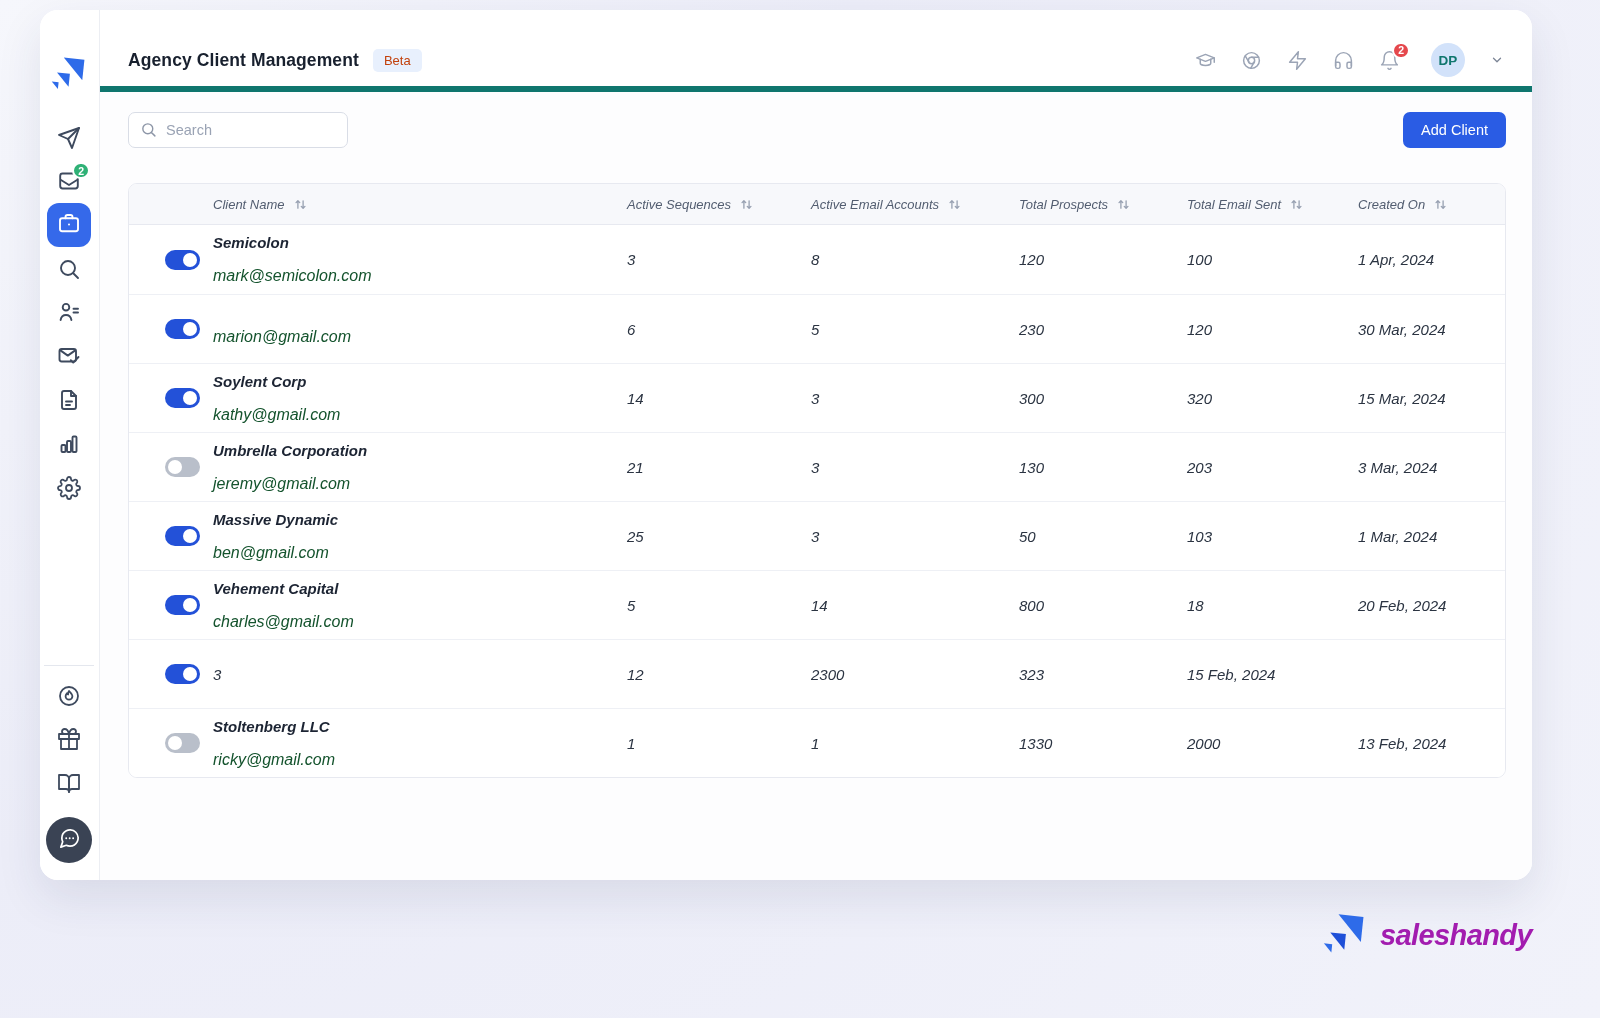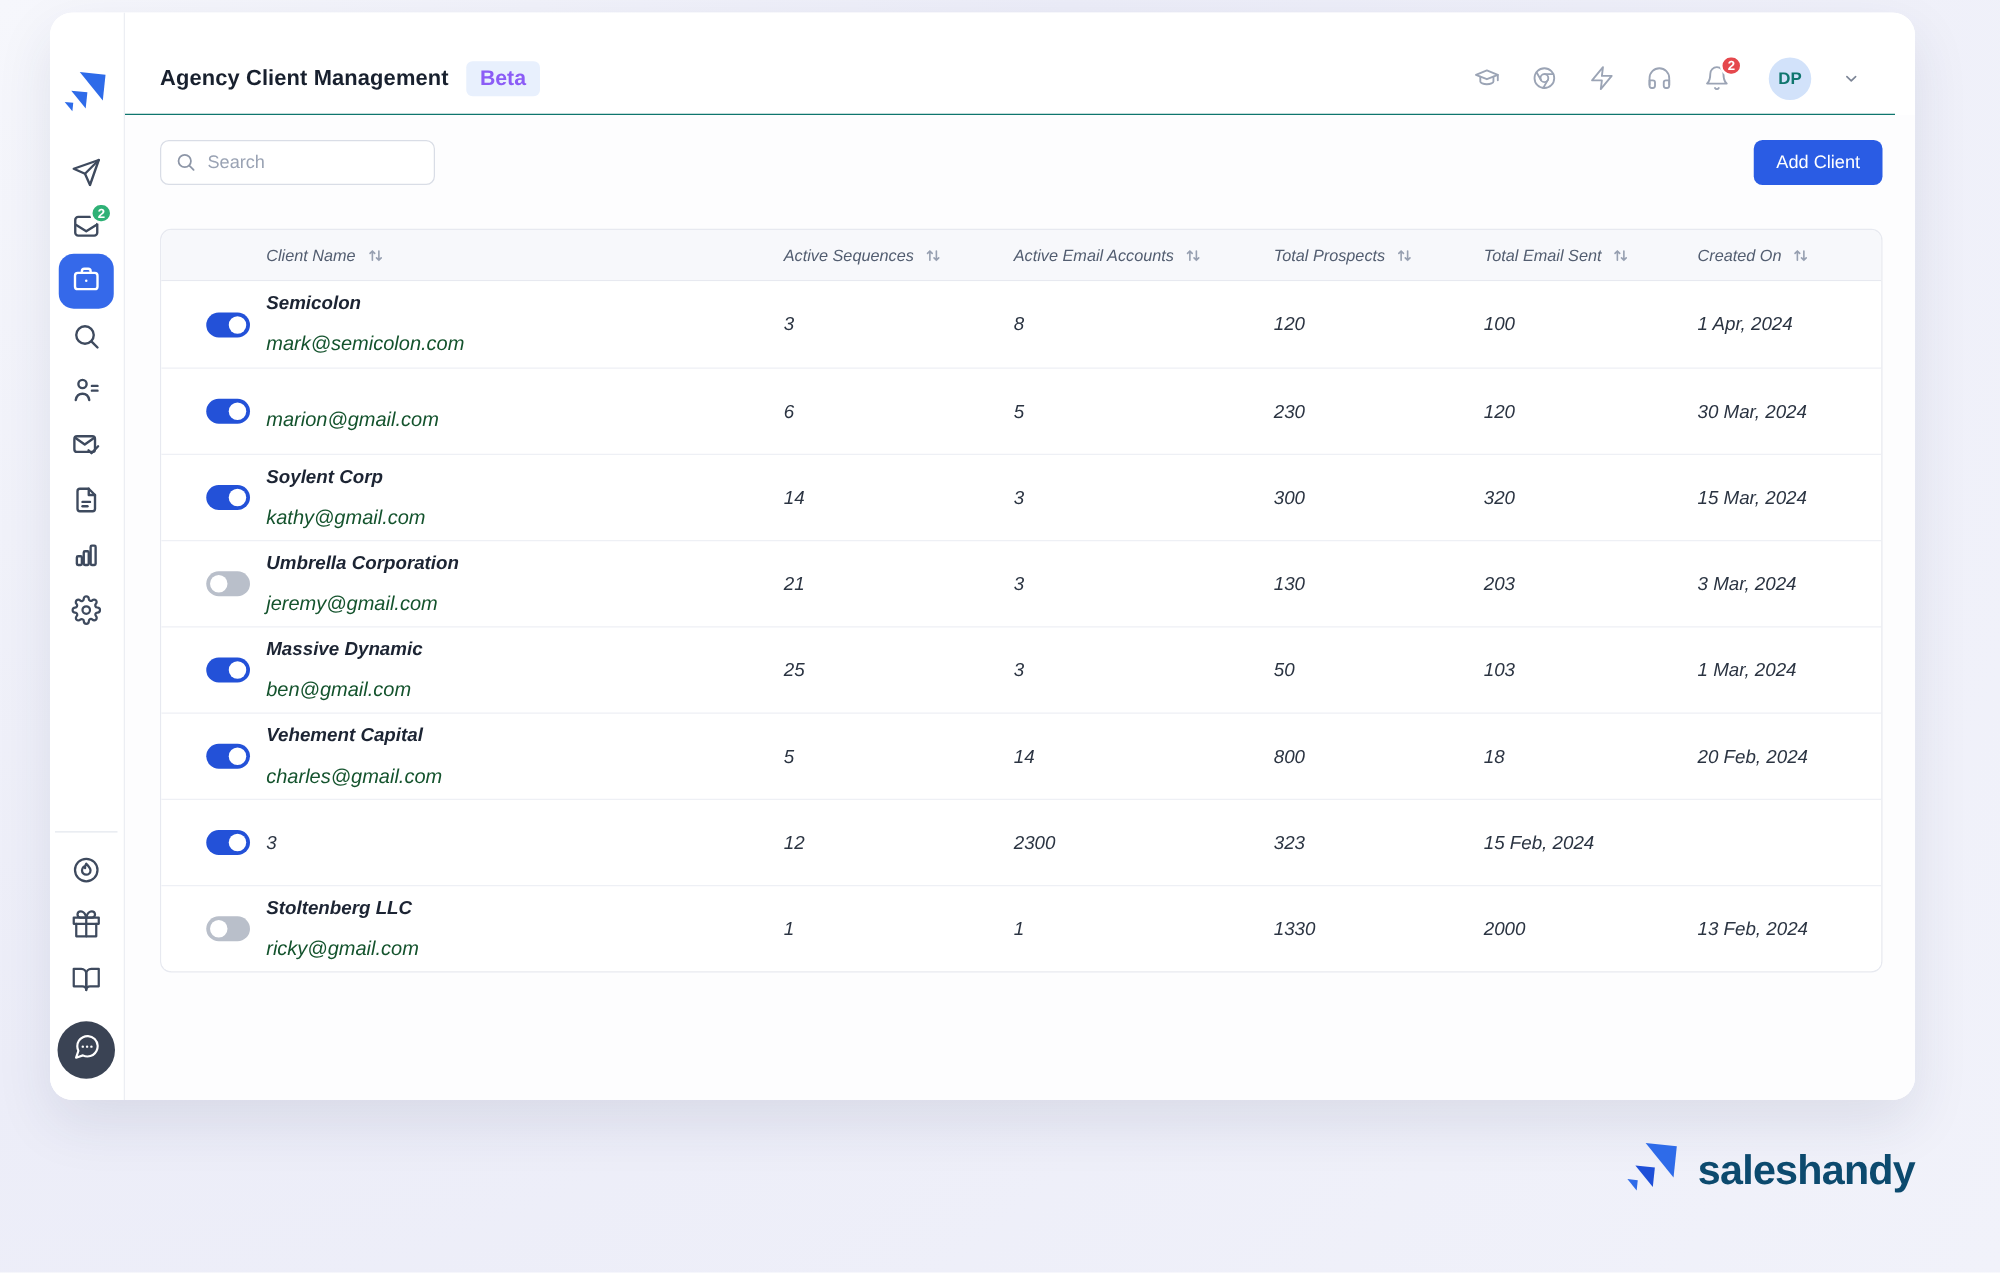--- a/index.html
+++ b/index.html
@@ -31,24 +31,24 @@
   .sb-badge{ position:absolute; top:-7px; right:-9px; min-width:17px; height:17px; padding:0 4px;
     background:#2fb176; border:2px solid #fff; border-radius:9px; color:#fff; font-size:10.5px;
     font-weight:700; display:flex; align-items:center; justify-content:center; }
   .sb-divider{ position:absolute; left:4px; right:5px; top:655px; height:1px; background:#e4e7ee; }
   .chat-fab{ position:absolute; left:6px; top:807px; width:46px; height:46px; border-radius:50%;
     background:#3a4354; display:flex; align-items:center; justify-content:center; color:#fff; cursor:pointer; }
   .chat-fab svg{ width:23px; height:23px; }
 
   
   .header{ position:absolute; left:60px; top:0; right:0; height:82px; background:#fff; }
-  .header-row{ position:absolute; left:0; right:16px; bottom:0; height:58px;
-    border-bottom:1px solid #0f766e; display:flex; align-items:center; padding:0 28px; }
+  .header-row{ position:absolute; left:0; right:0; bottom:0; height:58px;
+    border-bottom:6px solid #0f766e; display:flex; align-items:center; padding:0 28px; }
   .page-title{ font-size:17.5px; font-weight:700; color:#18202e; letter-spacing:.1px; }
-  .beta-badge{ margin-left:14px; background:#e8f0fd; color:#8b5cf6; font-size:17px; font-weight:700;
+  .beta-badge{ margin-left:14px; background:#e8f0fd; color:#c2410c; font-size:13px; font-weight:400;
     padding:4px 11px; border-radius:5px; }
   .header-right{ margin-left:auto; display:flex; align-items:center; gap:25px; color:#9ba4b5; }
   .hicon{ width:21px; height:21px; cursor:pointer; position:relative; }
   .hicon svg{ width:21px; height:21px; display:block; }
   .bell-badge{ position:absolute; top:-8px; right:-10px; min-width:17px; height:17px; padding:0 4px;
     background:#e5484d; border:2px solid #fff; border-radius:9px; color:#fff; font-size:10.5px;
     font-weight:700; display:flex; align-items:center; justify-content:center; }
   .avatar{ width:34px; height:34px; border-radius:50%; background:#d2e2fa; color:#0f766e;
     font-size:13.5px; font-weight:700; display:flex; align-items:center; justify-content:center;
     margin-left:6px; cursor:pointer; }
@@ -82,21 +82,21 @@
   .toggle{ width:35px; height:20px; border-radius:10px; margin-left:36px; position:relative; cursor:pointer; }
   .toggle .knob{ position:absolute; top:3px; width:14px; height:14px; border-radius:50%; background:#fff; }
   .toggle.on{ background:#2351d8; } .toggle.on .knob{ right:3px; }
   .toggle.off{ background:#b9bfca; } .toggle.off .knob{ left:3px; }
   .cname{ font-size:15px; font-weight:700; color:#1c2433; }
   .cemail{ font-size:16px; color:#14532d; margin-top:16px; }
 
   
   .footer-brand{ position:absolute; right:68px; top:910px; display:flex; align-items:center; gap:11px; }
   .footer-brand svg{ width:46px; height:46px; }
-  .brand-text{ font-size:33px; font-weight:700; color:#0c4a6e; letter-spacing:-.6px; }
+  .brand-text{ font-size:29px; font-weight:700; color:#a21caf; letter-spacing:-.6px;font-style:italic; }
 </style>
 </head>
 <body>
 
 <div class="stage">
   <div class="window">
 
     <div class="sidebar">
       <div class="sb-logo">
         <svg viewBox="0 0 44 44">

